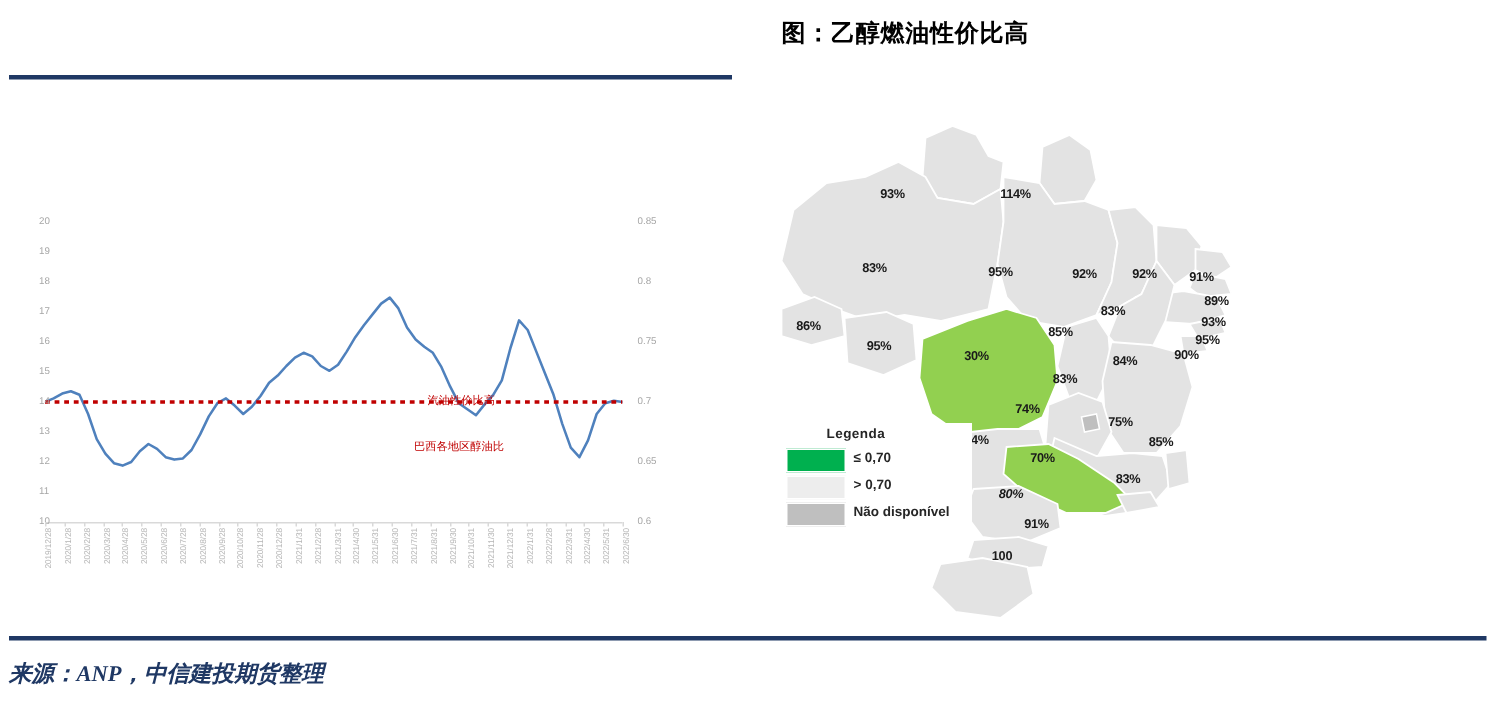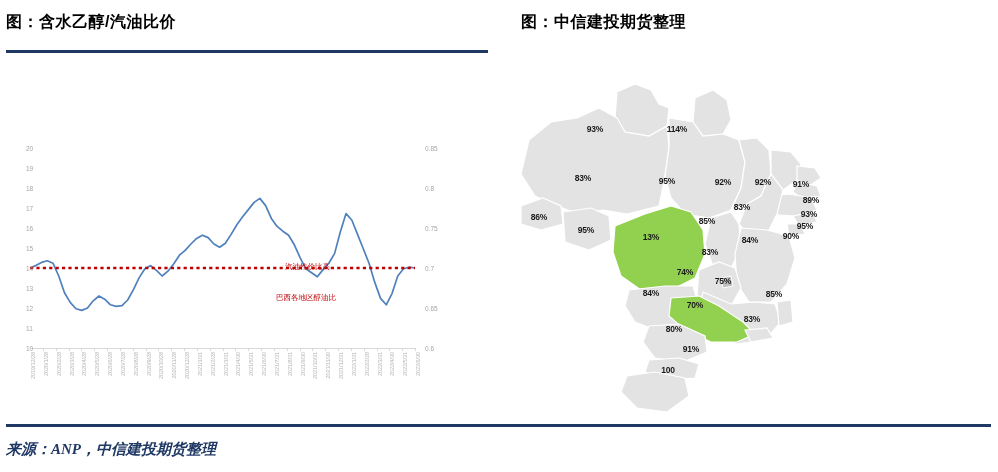--- a/index.html
+++ b/index.html
@@ -123,21 +123,20 @@
   .legend-text{
     position:absolute;left:45px;top:2px;
     font-size:9px;font-weight:bold;color:#262626;
     white-space:nowrap;
   }
 </style>
 </head>
 <body>
 
 <div class="panel panel-left">
-  <div class="fig-title left">图：含水乙醇/汽油比价</div>
   <div class="rule rule-top-left"></div>
 
   <div id="lineChart">
     <div class="plot" id="plotArea">
       <svg id="lineSvg" width="385" height="200" viewBox="0 0 385 200" preserveAspectRatio="none">
           <path d="M0.00 120.00 L5.75 117.60 L11.49 114.40 L17.24 112.80 L22.99 115.20 L28.73 128.00 L34.48 144.80 L40.22 154.40 L45.97 160.80 L51.72 162.40 L57.46 160.00 L63.21 152.80 L68.96 148.00 L74.70 151.20 L80.45 156.80 L86.19 158.40 L91.94 157.60 L97.69 152.00 L103.43 141.60 L109.18 129.60 L114.93 120.80 L120.67 117.60 L126.42 122.40 L132.16 128.00 L137.91 123.20 L143.66 116.00 L149.40 107.20 L155.15 102.40 L160.90 96.00 L166.64 90.40 L172.39 87.20 L178.13 89.60 L183.88 96.00 L189.63 99.20 L195.37 95.20 L201.12 86.40 L206.87 76.80 L212.61 68.80 L218.36 61.60 L224.10 54.40 L229.85 50.40 L235.60 57.60 L241.34 70.40 L247.09 78.40 L252.84 83.20 L258.58 87.20 L264.33 96.80 L270.07 109.60 L275.82 120.80 L281.57 124.80 L287.31 128.80 L293.06 121.60 L298.81 115.20 L304.55 105.60 L310.30 84.00 L316.04 65.60 L321.79 72.00 L327.54 86.40 L333.28 100.80 L339.03 115.20 L344.78 134.40 L350.52 150.40 L356.27 156.80 L362.01 145.60 L367.76 128.00 L373.51 120.80 L379.25 119.20 L385.00 120.00" fill="none" stroke="#4F81BD" stroke-width="1.7" stroke-linejoin="round" stroke-linecap="round"></path>
           <line x1="0" x2="385" y1="120.00000000000001" y2="120.00000000000001" stroke="#c00000" stroke-width="2.4" stroke-dasharray="3.2 3.2" stroke-linecap="butt"></line>
         </svg>
     </div>
     <div class="baseline"></div>
@@ -221,21 +220,21 @@
         <div class="tickmark" style="left: 402.167px;"></div>
         <div class="xtick" style="left: 415px; top: 234px;">2022/6/30</div>
         <div class="tickmark" style="left: 415px;"></div>
       </div>
     <div class="annot" id="annot-above">汽油性价比高</div>
     <div class="annot" id="annot-below">巴西各地区醇油比</div>
   </div>
 </div>
 
 <div class="panel panel-right">
-  <div class="fig-title right">图：中信建投期货整理</div>
+  <div class="fig-title right">图：乙醇燃油性价比高</div>
 
 </div>
 
 <div id="mapWrap">
   <svg width="499" height="340" viewBox="0 0 499 340">
     <g>
 
       <path fill="#E3E3E3" stroke="#FFFFFF" stroke-width="1.2" d="M118 14 L136 6 L152 12 L160 26 L170 30 L168 48 L150 58 L126 54 L116 40 Z"></path>
       <path fill="#E3E3E3" stroke="#FFFFFF" stroke-width="1.2" d="M196 20 L214 12 L228 22 L232 42 L224 56 L204 58 L194 44 Z"></path>
       <path fill="#E3E3E3" stroke="#FFFFFF" stroke-width="1.2" d="M30 62 L52 44 L78 40 L100 30 L118 40 L126 54 L150 58 L168 48 L170 70 L166 98
@@ -280,30 +279,45 @@
       <div class="map-pct" style="left: 264px; top: 104px;">92%</div>
       <div class="map-pct" style="left: 302px; top: 106px;">91%</div>
       <div class="map-pct" style="left: 312px; top: 122px;">89%</div>
       <div class="map-pct" style="left: 243px; top: 129px;">83%</div>
       <div class="map-pct" style="left: 310px; top: 136px;">93%</div>
       <div class="map-pct" style="left: 306px; top: 148px;">95%</div>
       <div class="map-pct" style="left: 40px; top: 139px;">86%</div>
       <div class="map-pct" style="left: 87px; top: 152px;">95%</div>
       <div class="map-pct" style="left: 208px; top: 143px;">85%</div>
       <div class="map-pct" style="left: 292px; top: 158px;">90%</div>
-      <div class="map-pct" style="left: 152px; top: 159px;">13%</div>
+      <div class="map-pct" style="left: 152px; top: 159px;">30%</div>
       <div class="map-pct" style="left: 211px; top: 174px;">83%</div>
       <div class="map-pct" style="left: 251px; top: 162px;">84%</div>
       <div class="map-pct" style="left: 186px; top: 194px;">74%</div>
-      <div class="map-pct" style="left: 224px; top: 203px;">75%</div>
+      <div class="map-pct" style="left: 248px; top: 203px;">75%</div>
       <div class="map-pct" style="left: 152px; top: 215px;">84%</div>
       <div class="map-pct" style="left: 275px; top: 216px;">85%</div>
       <div class="map-pct" style="left: 196px; top: 227px;">70%</div>
       <div class="map-pct" style="left: 253px; top: 241px;">83%</div>
-      <div class="map-pct" style="left: 175px; top: 251px;">80%</div>
+      <div class="map-pct" style="left: 175px; top: 251px; font-style: italic;">80%</div>
       <div class="map-pct" style="left: 192px; top: 271px;">91%</div>
       <div class="map-pct" style="left: 169px; top: 292px;">100</div>
     </div>
 
+  <div class="legend-box">
+    <div class="legend-title">Legenda</div>
+    <div class="legend-row" style="top:16px;">
+      <div class="legend-swatch" id="sw0" style="background: rgb(0, 176, 79);"></div>
+      <div class="legend-text">≤ 0,70</div>
+    </div>
+    <div class="legend-row" style="top:34px;">
+      <div class="legend-swatch" id="sw1" style="background: rgb(237, 237, 237);"></div>
+      <div class="legend-text">&gt; 0,70</div>
+    </div>
+    <div class="legend-row" style="top:52px;">
+      <div class="legend-swatch" id="sw2" style="background: rgb(191, 191, 191);"></div>
+      <div class="legend-text">Não disponível</div>
+    </div>
+  </div>
 </div>
 
 <div class="rule rule-bottom"></div>
 <div class="source">来源：ANP，中信建投期货整理</div>
 
 </body></html>

